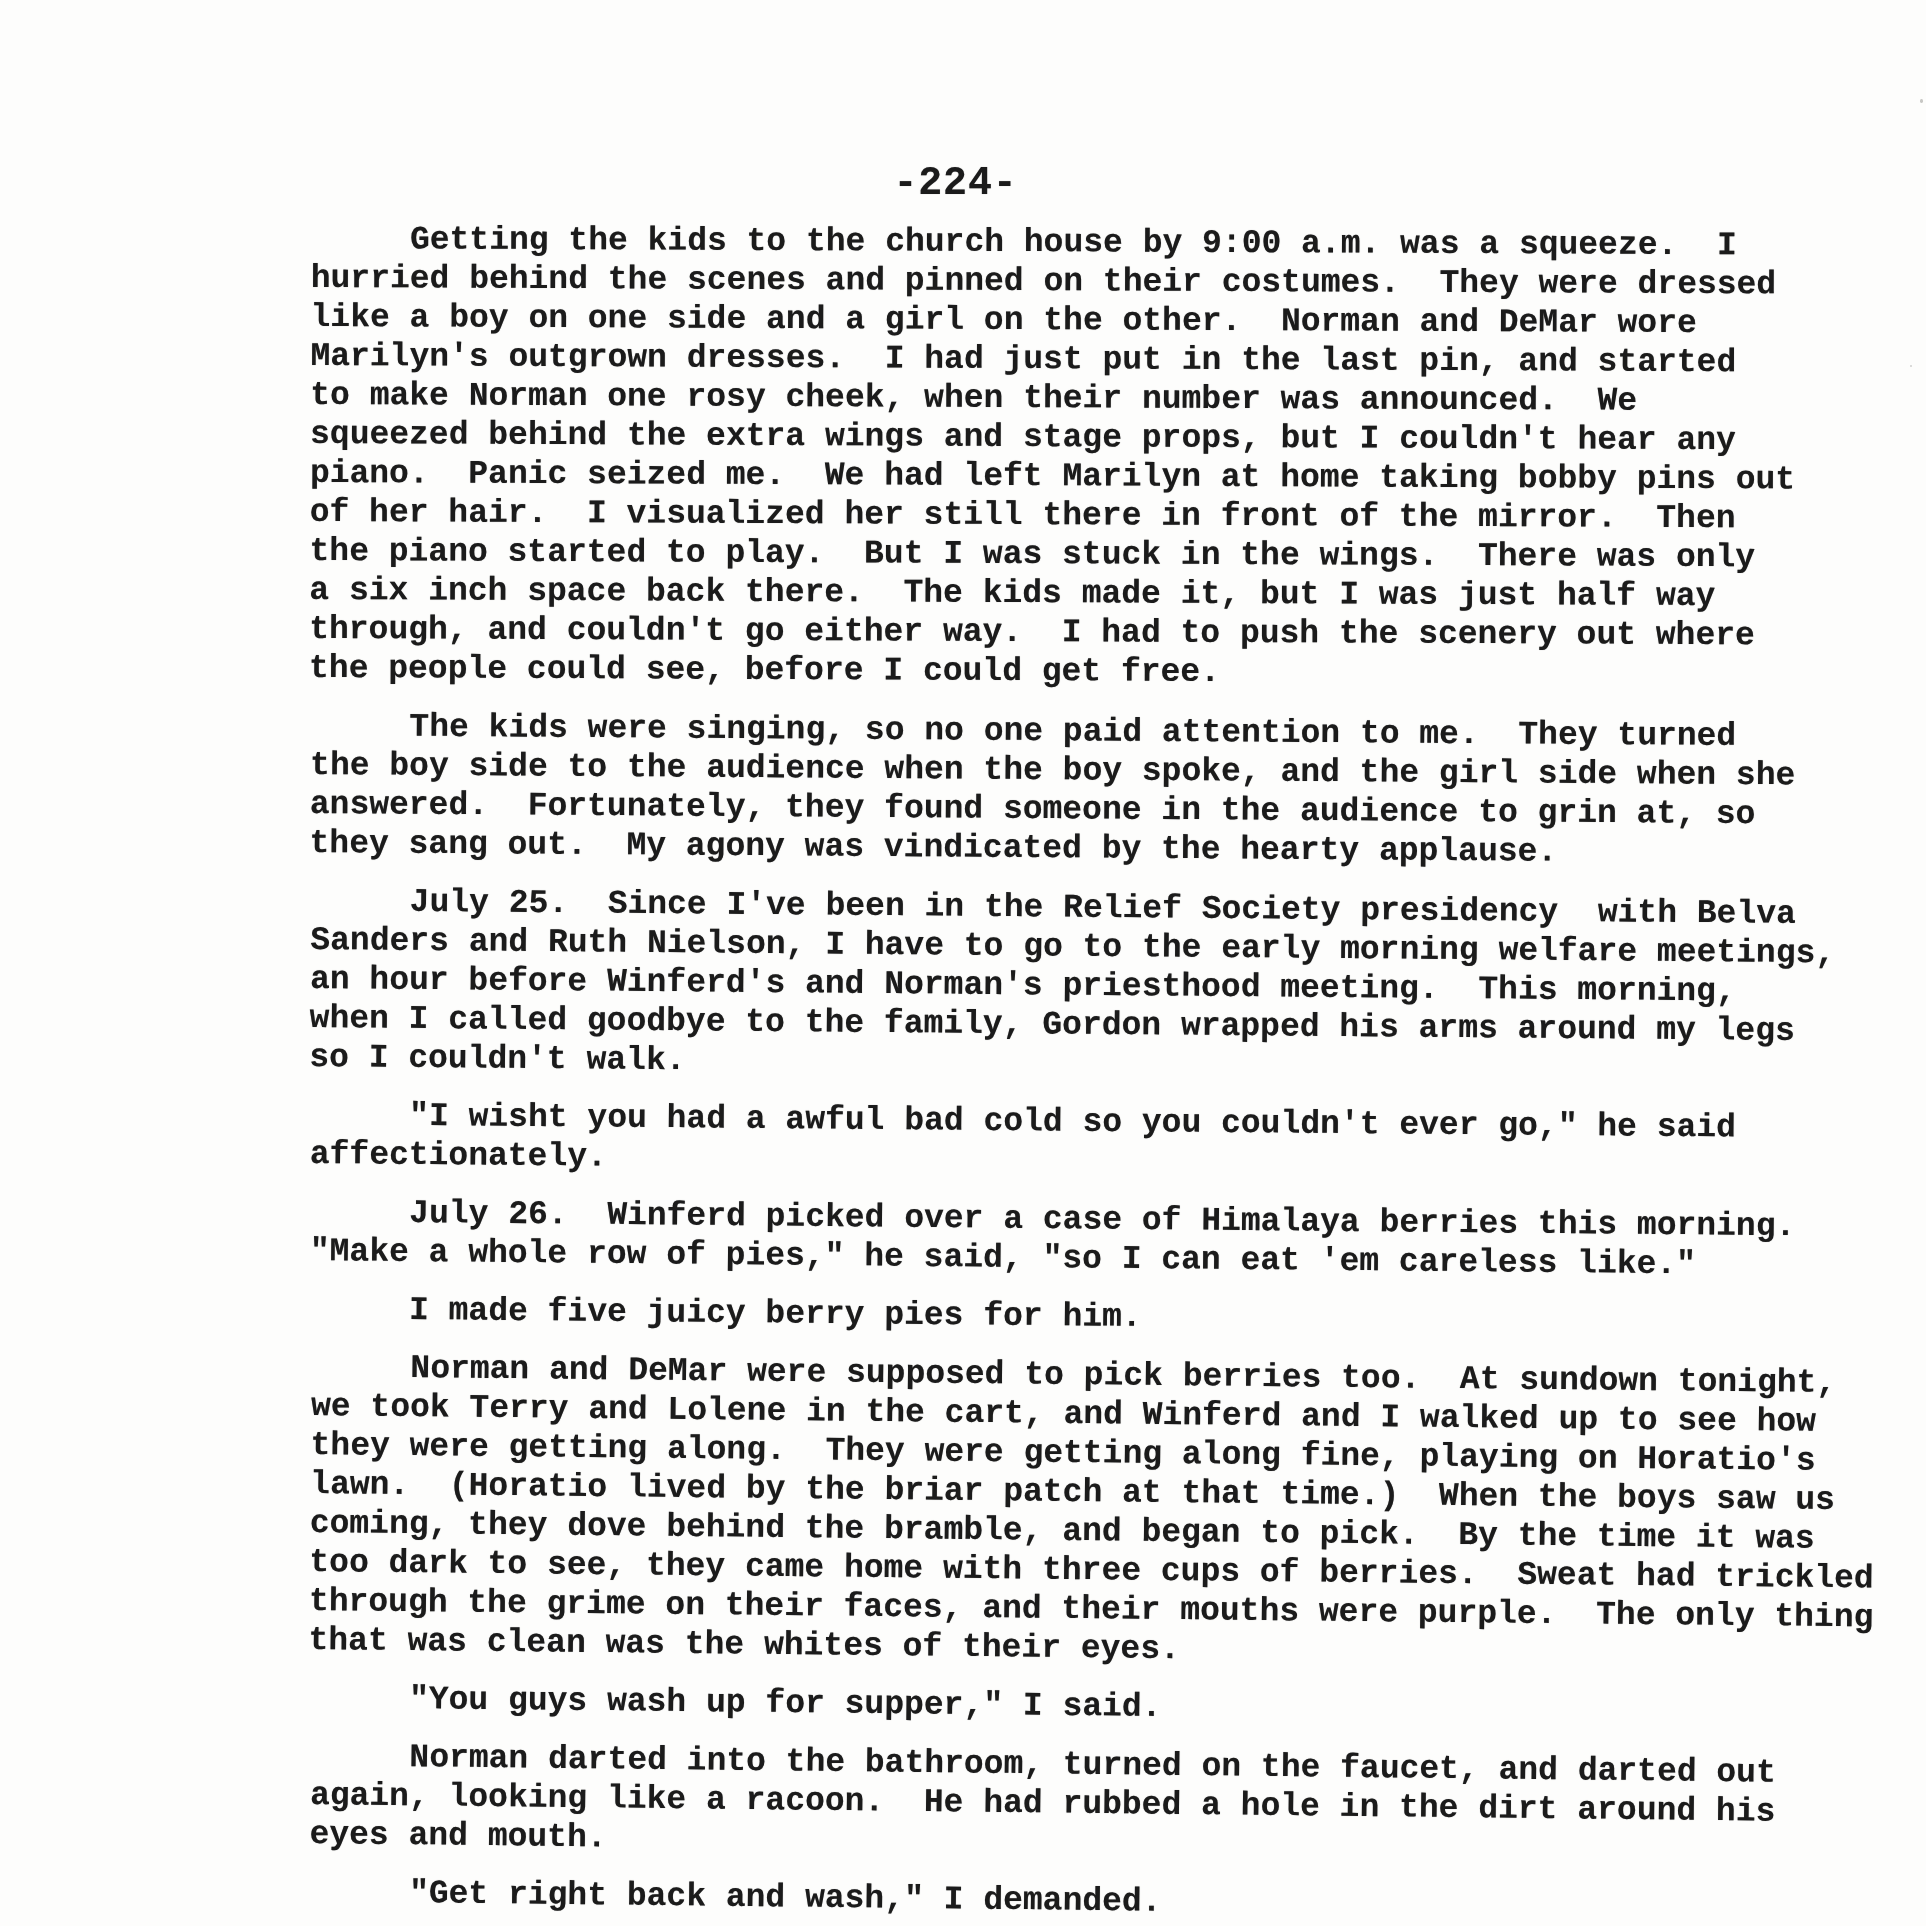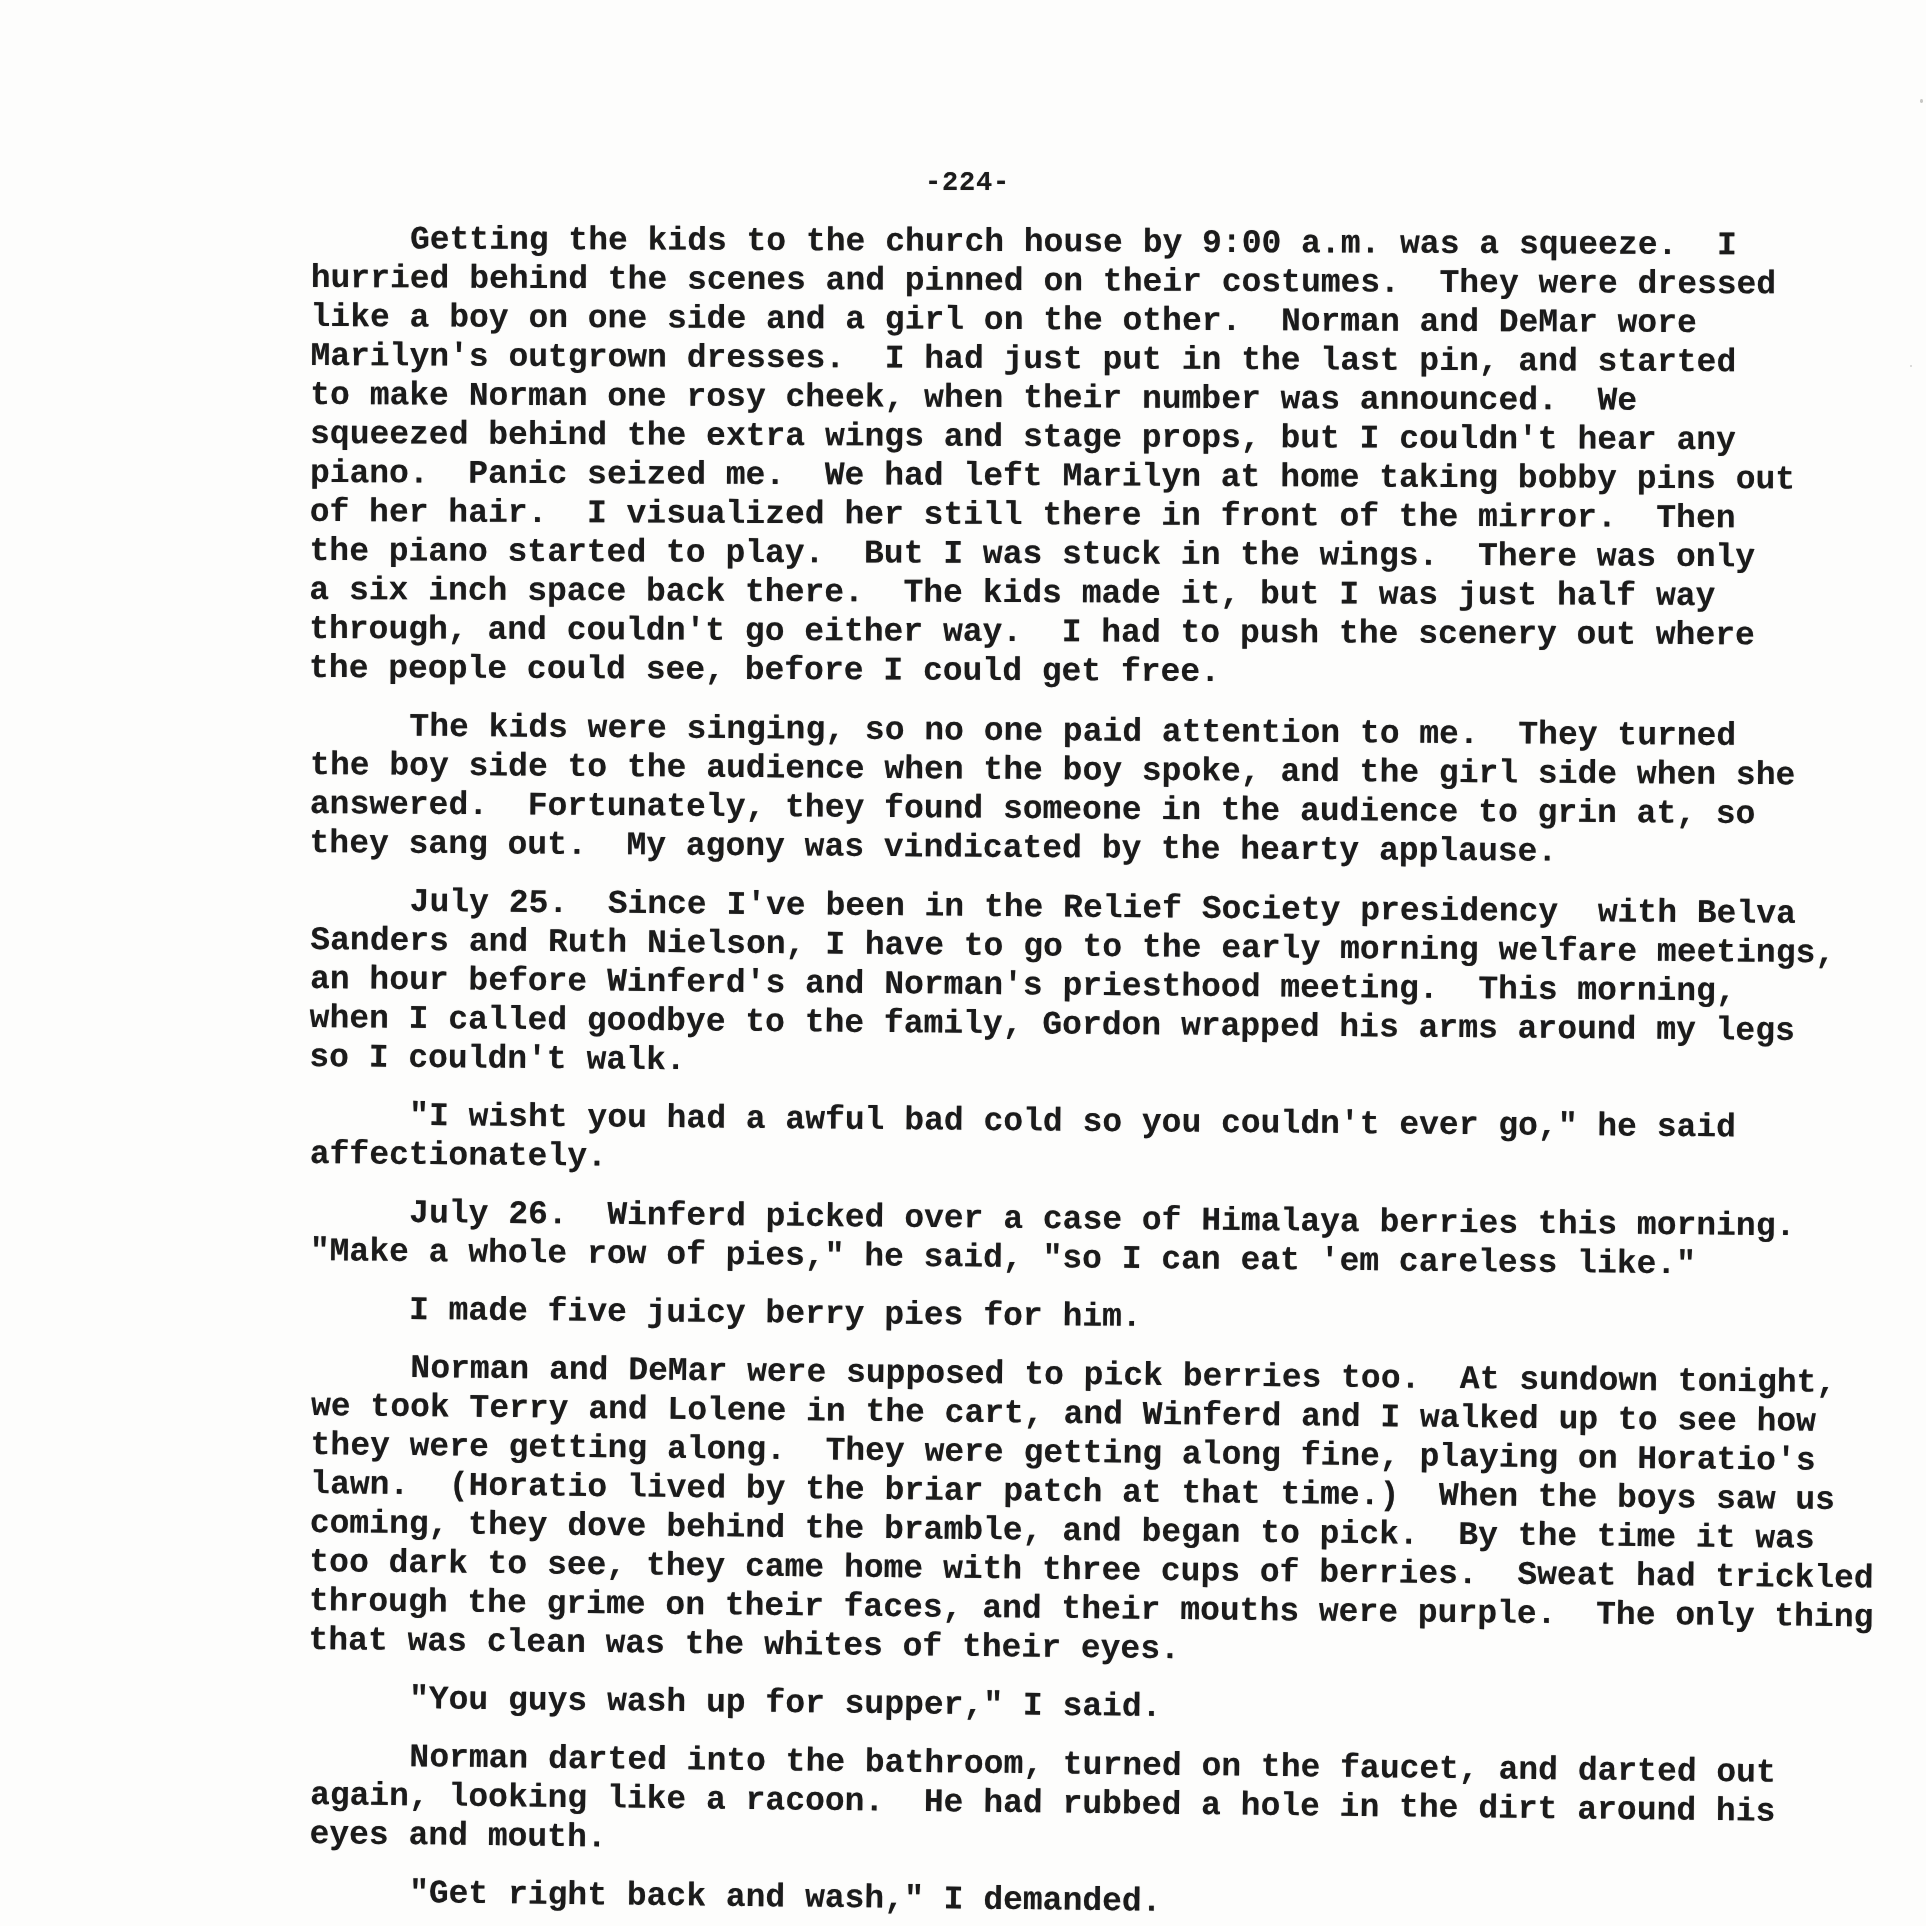--- a/index.html
+++ b/index.html
@@ -14,24 +14,24 @@
     height: 2542px;
     background: #fdfdfc;
     overflow: hidden;
     font-family: "Liberation Mono", "DejaVu Sans Mono", monospace;
     font-weight: bold;
     color: #1b1b1b;
   }
   .page-number {
     position: absolute;
     top: 164px;
-    left: 12px;
+    left: 0;
     width: 1911px;
     text-align: center;
-    font-size: 27px;
+    font-size: 40px;
     line-height: 39px;
     letter-spacing: 0.8px;
     white-space: pre;
     text-shadow: 0 0 0.8px rgba(15,15,15,0.45);
   }
   .text-block {
     position: absolute;
     left: 310px;
     top: 220px;
     width: 1618px;

